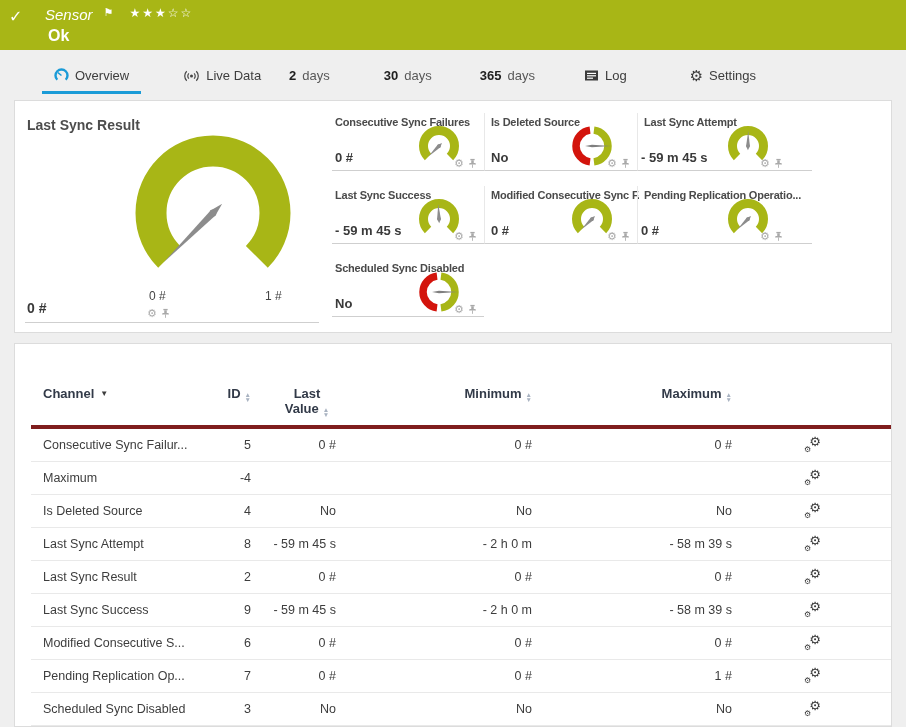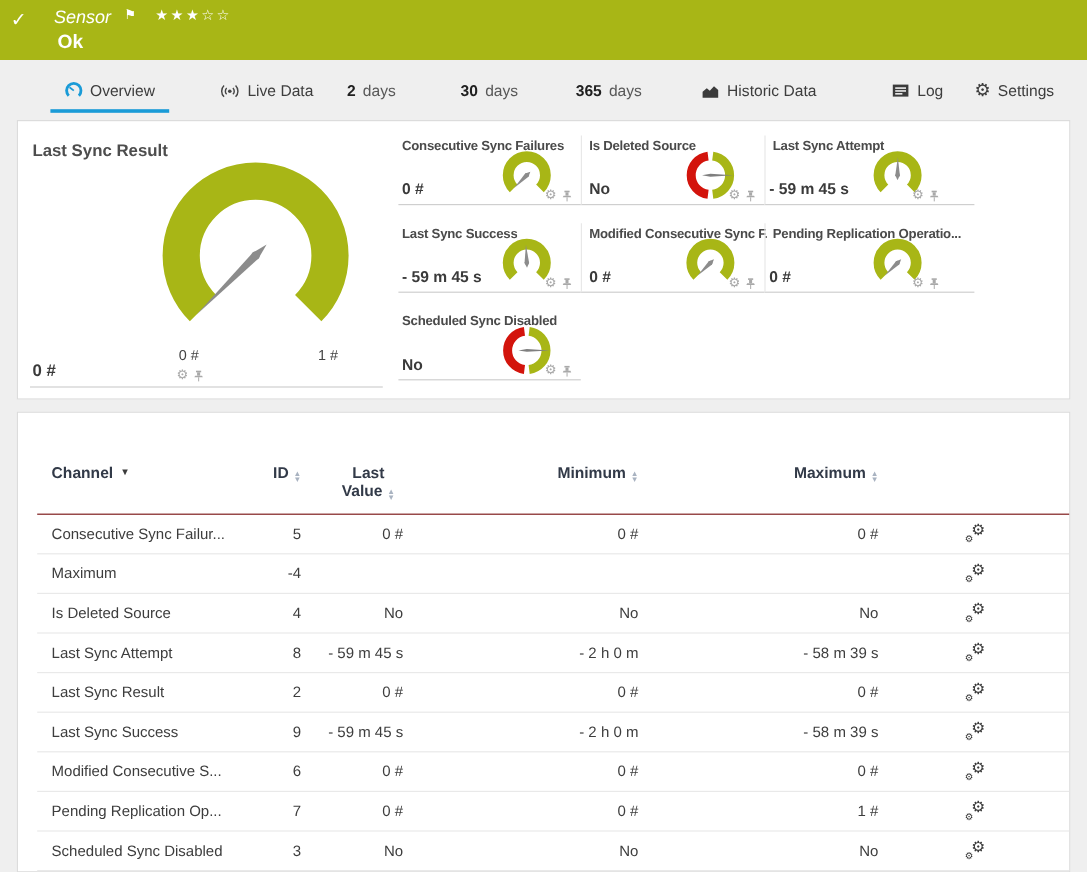--- a/index.html
+++ b/index.html
@@ -54,21 +54,21 @@
   .mini:nth-child(3n+2) .m-label, .mini:nth-child(3n) .m-label { left:6px; }
   .m-svg   { position:absolute; left:85px; top:11px; width:44px; height:44px; }
   .mini:nth-child(3n) .m-svg { left:88px; }
   .m-value { position:absolute; left:3px; bottom:5px; font-size:13px; font-weight:bold; color:#3a3a3a; }
   .mini:nth-child(3n+2) .m-value { left:6px; }
   .cell-icons { position:absolute; left:122px; bottom:1px; display:flex; gap:4px; align-items:flex-end; color:#a9a9a9; }
   .cell-icons .gear-icon { font-size:11px; line-height:1; color:#a9a9a9; }
 
   
   .thead { display:grid; grid-template-columns:180px 28px 85px 196px 200px auto;
-           height:43px; align-items:start; padding-left:12px; border-bottom:1px solid #7f1d1d; }
+           height:43px; align-items:start; padding-left:12px; border-bottom:4px solid #7f1d1d; }
   .th { font-weight:bold; color:#323a48; font-size:13px; }
   .th.num { text-align:right; }
   .lv-wrap { display:inline-block; width:58px; text-align:center; line-height:15px; }
   .sort-icon { display:inline-flex; flex-direction:column; margin-left:4px; vertical-align:1px; }
   .sort-icon i { font-style:normal; font-size:6.5px; line-height:4.5px; color:#a9b3c1; }
   .caret-down-icon { font-size:8px; color:#3c3c3c; margin-left:6px; vertical-align:2px; }
 
   .trow { display:grid; grid-template-columns:180px 28px 85px 196px 200px auto;
           height:33px; align-items:center; padding-left:12px; border-bottom:1px solid #e9e9e9; }
   .td { font-size:12.5px; color:#3d3d3d; white-space:nowrap; }
@@ -120,28 +120,20 @@
       <span class="pfx">2</span>
       <span class="lbl dim">days</span>
     </div>
     <div class="tab">
       <span class="pfx">30</span>
       <span class="lbl dim">days</span>
     </div>
     <div class="tab">
       <span class="pfx">365</span>
       <span class="lbl dim">days</span>
-    </div>
-    <div class="tab">
-      <span class="icon chart-icon">
-        <svg width="16" height="14" viewBox="0 0 16 14">
-          <path d="M1.5 12.5v-5l3.5-3 2.5 2.2 3.5-3.9 3.5 3.2v6.5z" fill="#3b3b3b"></path>
-        </svg>
-      </span>
-      <span class="lbl">Historic Data</span>
     </div>
     <div class="tab">
       <span class="icon log-icon">
         <svg width="15" height="13" viewBox="0 0 15 13">
           <rect x="1" y="1.5" width="13" height="10" fill="#3b3b3b"></rect>
           <rect x="3" y="3.8" width="9" height="1.2" fill="#fff"></rect>
           <rect x="3" y="6.2" width="9" height="1.2" fill="#fff"></rect>
           <rect x="3" y="8.6" width="6" height="1.2" fill="#fff"></rect>
         </svg>
       </span>

